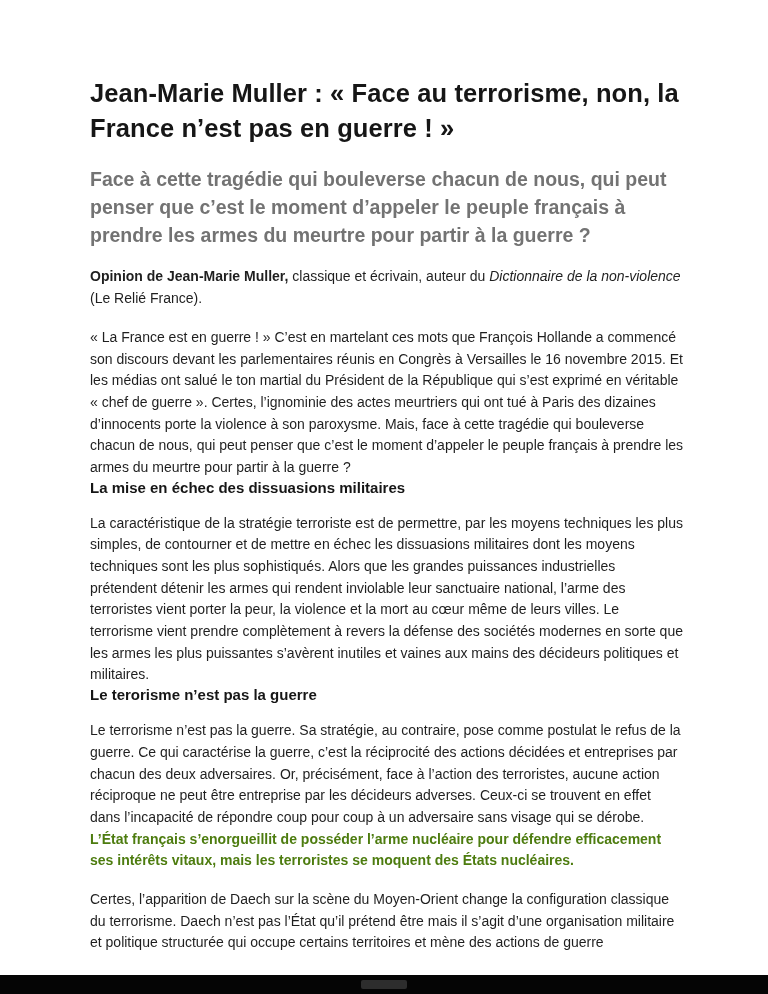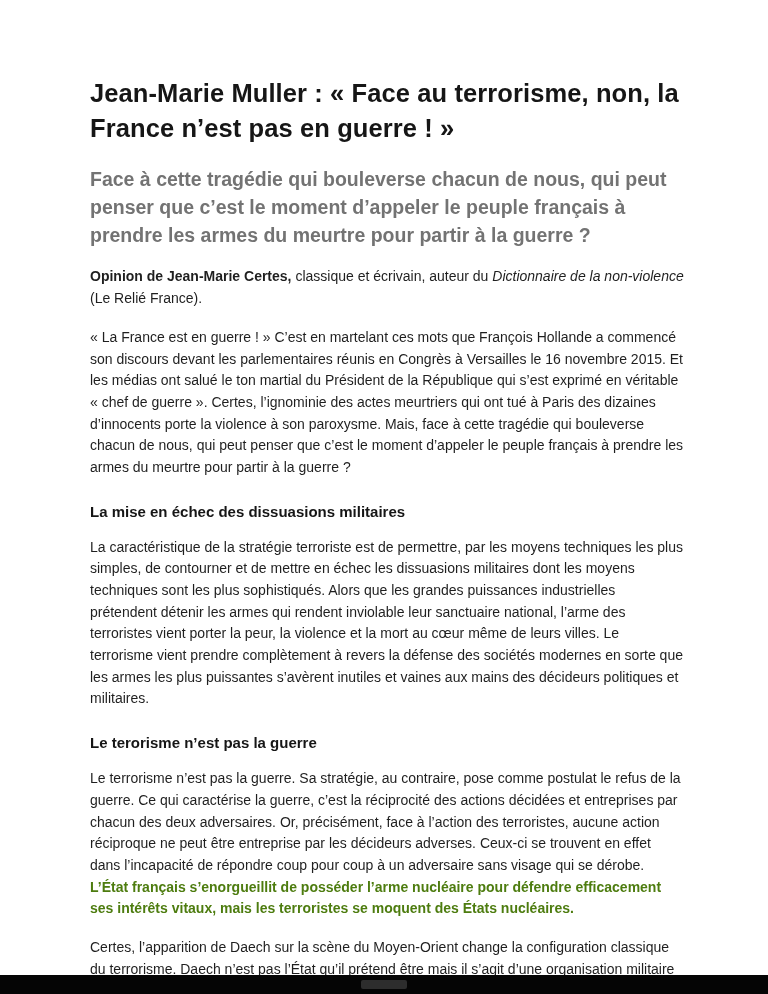--- a/index.html
+++ b/index.html
@@ -34,21 +34,20 @@
     font-weight: bold;
     color: #737373;
   }
   .para {
     margin-top: 17px;
     font-size: 14px;
     line-height: 1.55;
     color: #1f1f1f;
   }
   .section-heading {
-    margin-top: 24px;
     font-size: 15px;
     font-weight: bold;
     color: #161616;
   }
   .b { font-weight: bold; }
   .i { font-style: italic; }
   .red { color: #4d7c0f; font-weight: bold; }
   .footer-bar {
     position: absolute;
     left: 0; bottom: 0;
@@ -68,21 +67,21 @@
 </style>
 </head>
 <body>
 
 <div class="page">
 
   <h1 class="title">Jean-Marie Muller : « Face au terrorisme, non, la France n’est pas en guerre ! »</h1>
 
   <h2 class="lede">Face à cette tragédie qui bouleverse chacun de nous, qui peut penser que c’est le moment d’appeler le peuple français à prendre les armes du meurtre pour partir à la guerre ?</h2>
 
-  <p class="para"><span class="b">Opinion de Jean-Marie Certes,</span><span> classique et écrivain, auteur du </span><span class="i">Dictionnaire de la non-violence</span><span> (Le Relié France).</span></p>
+  <p class="para"><span class="b">Opinion de Jean-Marie Muller,</span><span> classique et écrivain, auteur du </span><span class="i">Dictionnaire de la non-violence</span><span> (Le Relié France).</span></p>
 
   <p class="para">« La France est en guerre ! » C’est en martelant ces mots que François Hollande a commencé son discours devant les parlementaires réunis en Congrès à Versailles le 16 novembre 2015. Et les médias ont salué le ton martial du Président de la République qui s’est exprimé en véritable « chef de guerre ». Certes, l’ignominie des actes meurtriers qui ont tué à Paris des dizaines d’innocents porte la violence à son paroxysme. Mais, face à cette tragédie qui bouleverse chacun de nous, qui peut penser que c’est le moment d’appeler le peuple français à prendre les armes du meurtre pour partir à la guerre  ?</p>
 
   <h3 class="section-heading">La mise en échec des dissuasions militaires</h3>
 
   <p class="para">La caractéristique de la stratégie terroriste est de permettre, par les moyens techniques les plus simples, de contourner et de mettre en échec les dissuasions militaires dont les moyens techniques sont les plus sophistiqués. Alors que les grandes puissances industrielles prétendent détenir les armes qui rendent inviolable leur sanctuaire national, l’arme des terroristes vient porter la peur, la violence et la mort au cœur même de leurs villes. Le terrorisme vient prendre complètement à revers la défense des sociétés modernes en sorte que les armes les plus puissantes s’avèrent inutiles et vaines aux mains des décideurs politiques et militaires.</p>
 
   <h3 class="section-heading">Le terorisme n’est pas la guerre</h3>
 
   <p class="para"><span>Le terrorisme n’est pas la guerre. Sa stratégie, au contraire, pose comme postulat le refus de la guerre. Ce qui caractérise la guerre, c’est la réciprocité des actions décidées et entreprises par chacun des deux adversaires. Or, précisément, face à l’action des terroristes, aucune action réciproque ne peut être entreprise par les décideurs adverses. Ceux-ci se trouvent en effet dans l’incapacité de répondre coup pour coup à un adversaire sans visage qui se dérobe. </span><span class="red">L’État français s’enorgueillit de posséder l’arme nucléaire pour défendre efficacement ses intérêts vitaux, mais les terroristes se moquent des États nucléaires.</span></p>

